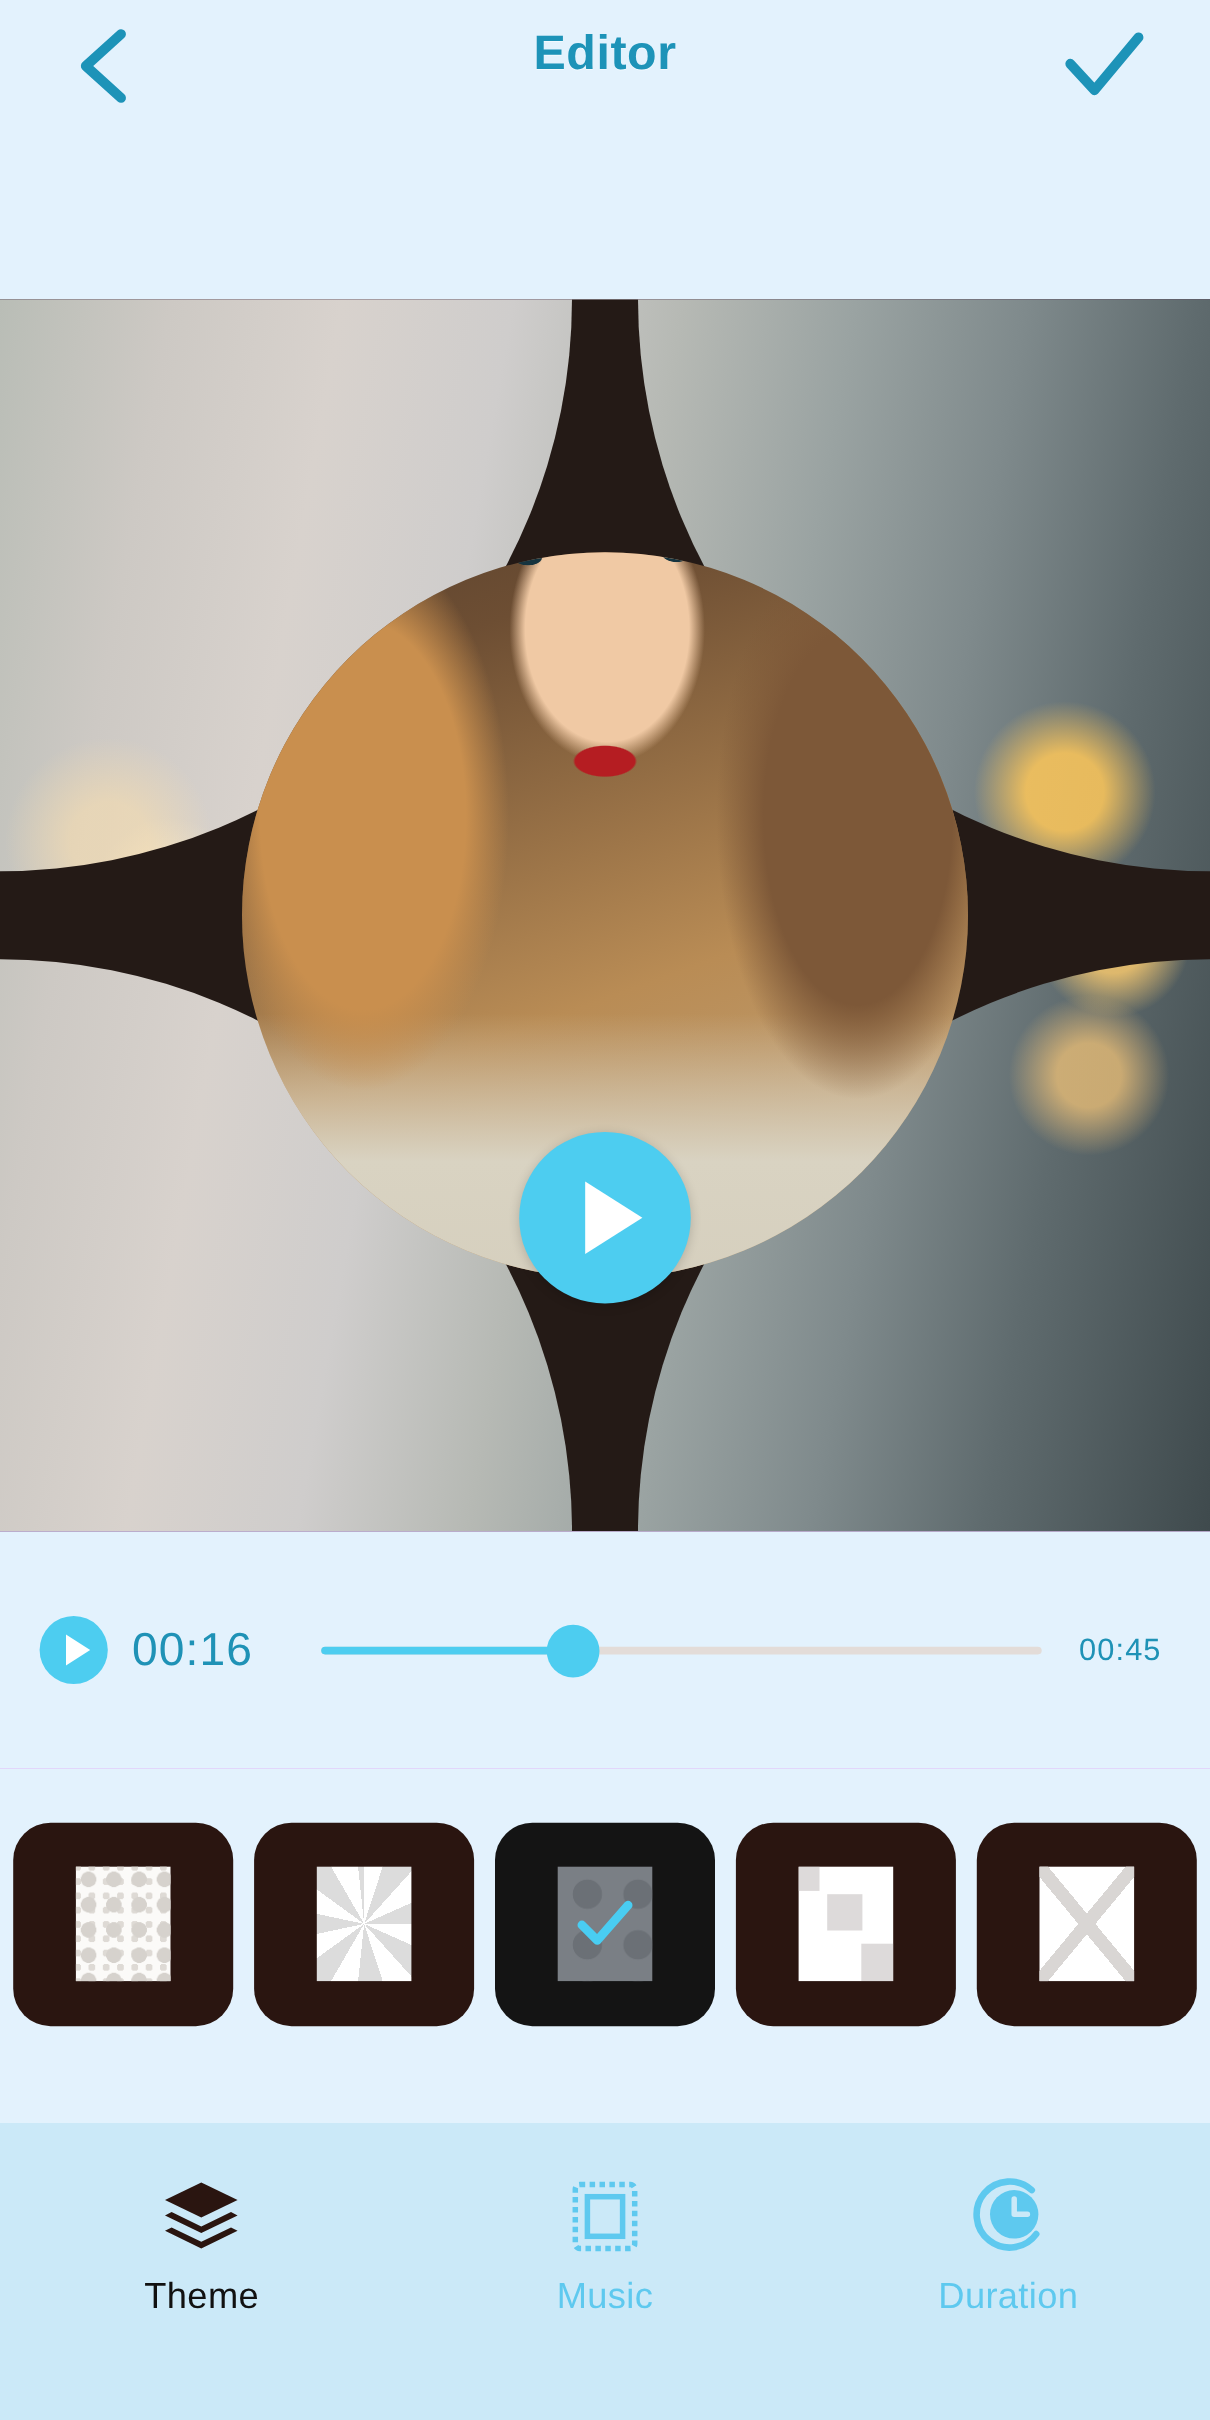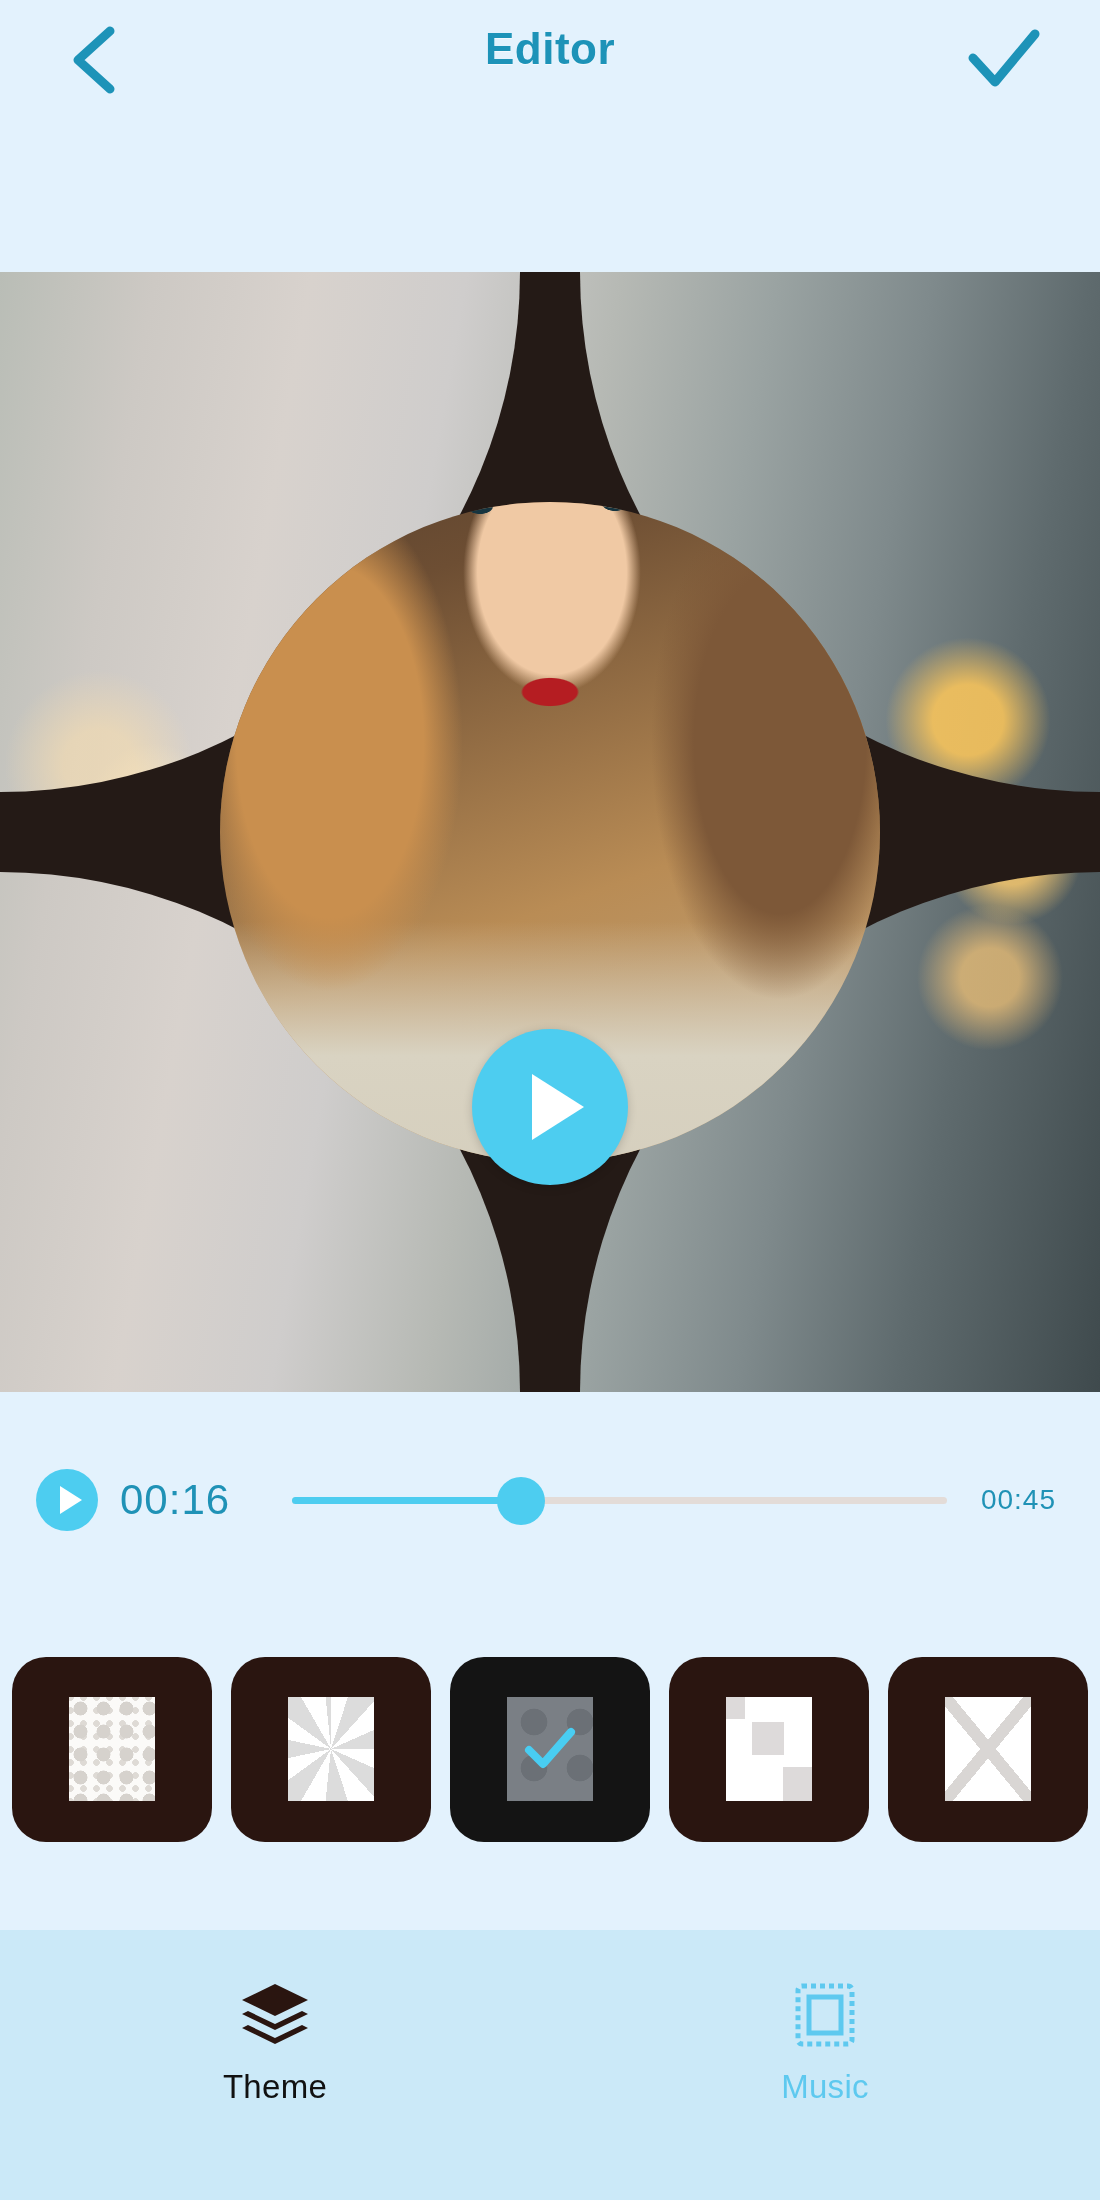--- a/index.html
+++ b/index.html
@@ -390,16 +390,26 @@
       <span class="nav-icon">
         <svg width="68" height="70" viewBox="0 0 68 70">
           <rect x="7" y="6" width="54" height="58" rx="4" fill="none" stroke="#5ec9ef" stroke-width="5" stroke-dasharray="5 4"></rect>
           <rect x="18" y="17" width="32" height="36" fill="none" stroke="#5ec9ef" stroke-width="5"></rect>
         </svg>
       </span>
       <span class="nav-label">Music</span>
     </div>
 
 
+    <div class="nav-item">
+      <span class="nav-icon">
+        <svg width="74" height="72" viewBox="0 0 74 72">
+          <path d="M58 12 A30 30 0 1 0 62 52" fill="none" stroke="#5ec9ef" stroke-width="6" stroke-linecap="round"></path>
+          <circle cx="42" cy="34" r="22" fill="#5ec9ef"></circle>
+          <path d="M42 20 L42 34 L54 34" stroke="#cbe9f8" stroke-width="5" fill="none" stroke-linecap="round" stroke-linejoin="round"></path>
+        </svg>
+      </span>
+      <span class="nav-label">Duration</span>
+    </div>
 
   </div>
 
 </div>
 
 </body></html>

